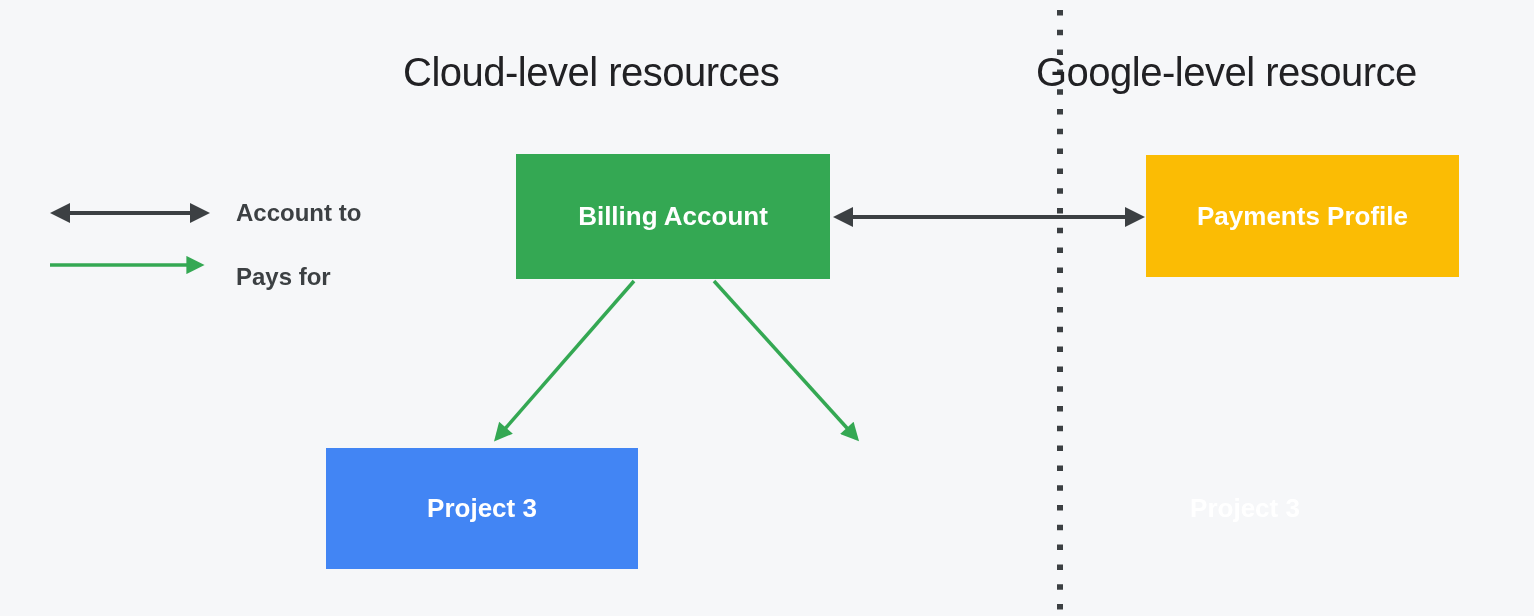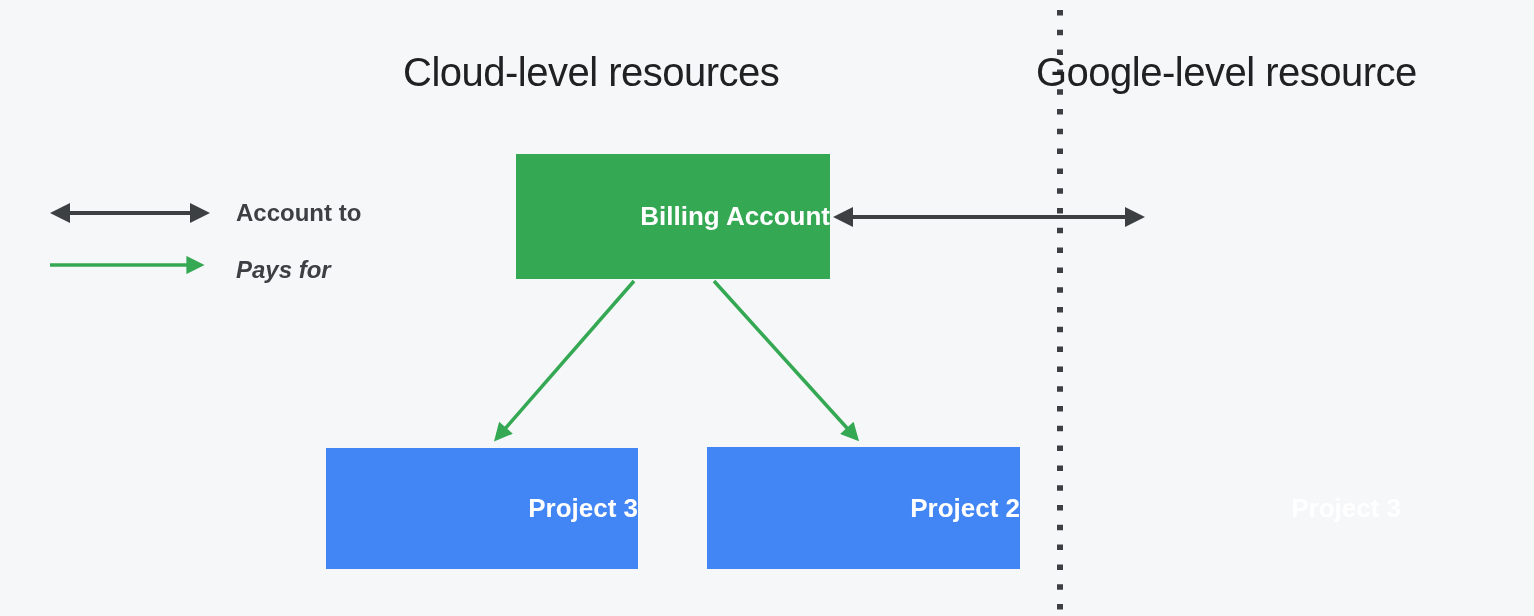--- a/index.html
+++ b/index.html
@@ -30,35 +30,35 @@
   .heading{
     position:absolute;top:48px;width:520px;height:48px;
     font-size:40px;line-height:48px;font-weight:400;
     letter-spacing:-0.5px;color:var(--heading);
     text-align:left;white-space:nowrap;
   }
   .heading.cloud{left:403px;}
   .heading.google{left:1036px;}
 
   .node{
-    position:absolute;display:flex;align-items:center;justify-content:flex-end;
+    position:absolute;display:flex;align-items:center;justify-content:center;
     color:var(--node-text);font-size:26px;font-weight:700;white-space:nowrap;
   }
   .node.billing {left:516px; top:154px; width:314px; height:125px; background:var(--green);}
   .node.payments{left:1146px;top:155px; width:313px; height:122px; background:var(--yellow);}
   .node.p1      {left:326px; top:448px; width:312px; height:121px; background:var(--blue);}
   .node.p2      {left:707px; top:447px; width:313px; height:122px; background:var(--blue);}
   .node.ghost   {left:1089px;top:448px; width:312px; height:121px; background:transparent;}
 
   .legend-label{
     position:absolute;left:236px;height:34px;line-height:34px;
     font-size:24px;font-weight:700;color:var(--ink);white-space:nowrap;
   }
   .legend-label.linked{top:196px;}
-  .legend-label.pays{top:253px;font-style:italic;}
+  .legend-label.pays{top:260px;}
 </style>
 </head>
 <body>
 
 <div class="canvas">
 
   <svg class="wires" viewBox="0 0 1534 616">
     <defs>
       <marker id="head-dark" viewBox="0 0 10 10" refX="7.5" refY="5" markerWidth="5.5" markerHeight="5" orient="auto-start-reverse">
         <path class="head-dark" d="M0,0 L10,5 L0,10 Z"></path>
@@ -83,26 +83,26 @@
   <div class="heading cloud">Cloud-level resources</div>
   <div class="heading google">Google-level resource</div>
 
   <div class="legend-label linked">Account to</div>
   <div class="legend-label pays">Pays for</div>
 
   <div class="node billing">
     <span>Billing Account</span>
   </div>
 
+  <div class="node payments">
+    <span>Payments Profile</span>
+  </div>
 
   <div class="node p1">
     <span>Project 3</span>
   </div>
 
-  <div class="node p2">
-    <span>Project 2</span>
-  </div>
 
   <div class="node ghost">
     <span>Project 3</span>
   </div>
 
 </div>
 
 </body></html>

